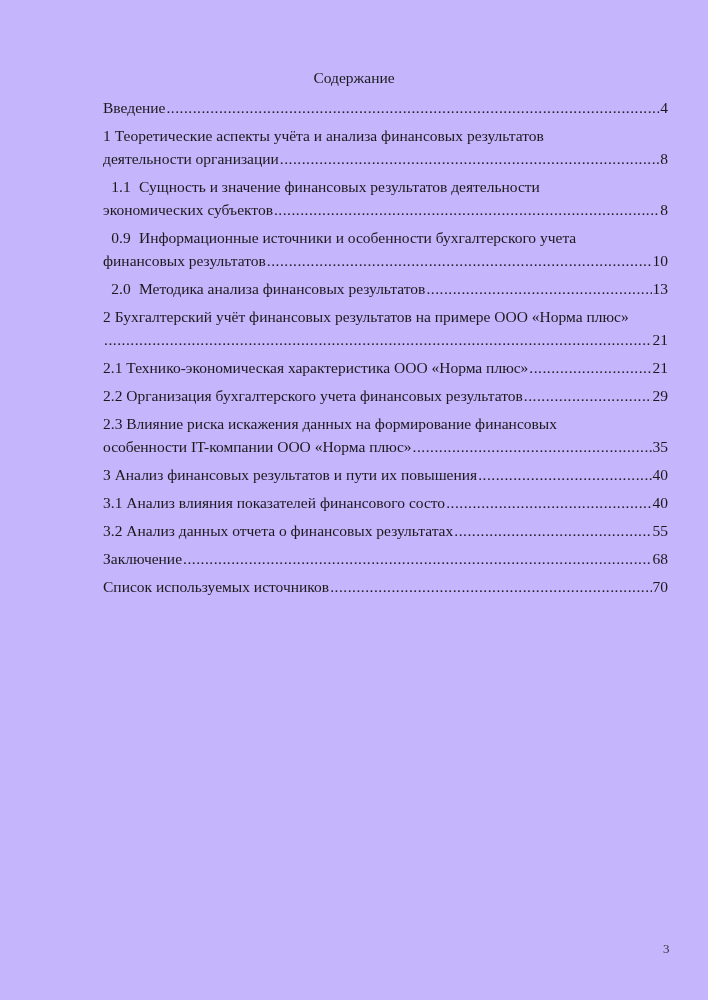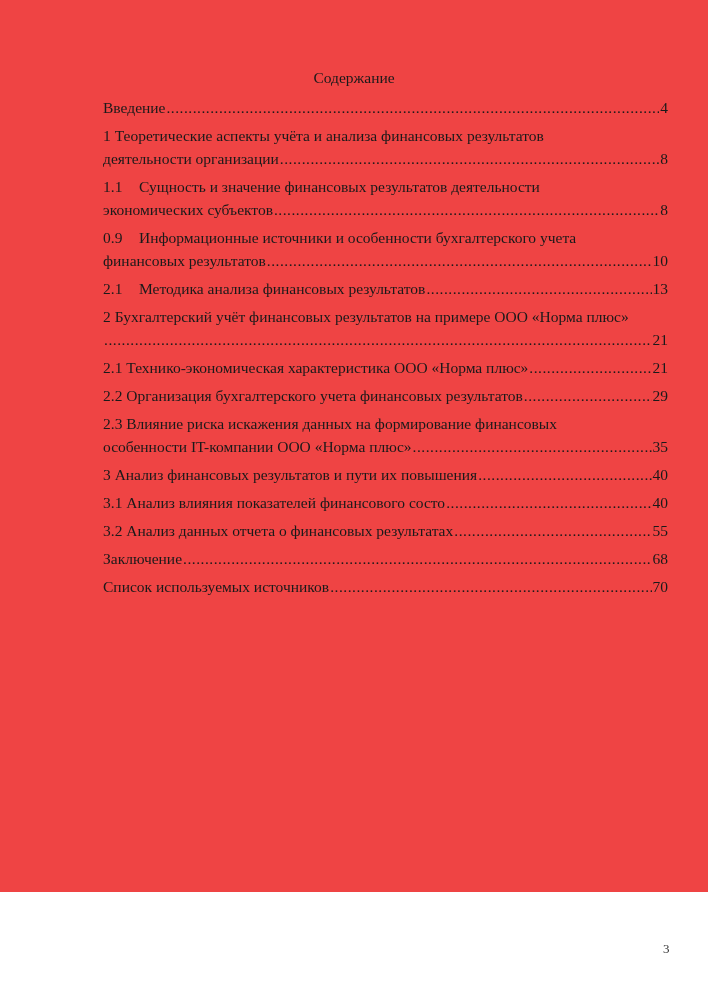--- a/index.html
+++ b/index.html
@@ -1,24 +1,24 @@
 <!DOCTYPE html>
 <html><head>
   <meta charset="utf-8">
   <style>
     html, body { margin: 0; padding: 0; background: #ffffff; }
     body { width: 708px; height: 1000px; position: relative; overflow: hidden;
       font-family: "Liberation Serif", serif; color: #1a1a1a; }
-    .page { position: absolute; left: 0; top: 0; width: 708px; height: 892px; background: #ef4444; }
+    .page { position: absolute; left: 0; top: 0; width: 708px; height: 1000px; background: #c4b5fd; }
     .toc-title { position: absolute; top: 68px; left: 0; width: 708px; text-align: center;
       font-size: 15.5px; line-height: 20px; }
     .toc { position: absolute; left: 103px; top: 96px; width: 565px; }
     .entry { font-size: 15.5px; line-height: 23px; margin-bottom: 5px; }
     .line { display: flex; align-items: baseline; white-space: nowrap; }
-    .line .txt { flex: 0 0 auto; }
+    .line .txt { flex: 0 0 auto; text-align: center; }
     .line .dots { flex: 1 1 auto; overflow: hidden; white-space: nowrap; margin: 0 1px; letter-spacing: 0.5px; }
     .line .dots::before { content: "........................................................................................................................................................................................................................................"; }
     .line .pg { flex: 0 0 auto; }
     .num { display: inline-block; width: 36px; }
     .page-number { position: absolute; left: 663px; top: 941px; font-size: 13px; color: #333; }
   </style>
 </head>
 <body>
 
 <div class="page">
@@ -62,21 +62,21 @@
         </div>
       <div class="line">
           <span class="txt">финансовых результатов </span>
           <span class="dots"></span>
           <span class="pg">10</span>
         </div>
     </div>
 
     <div class="entry">
       <div class="line">
-          <span class="txt"><span class="num">2.1</span><span>Методика анализа финансовых результатов</span></span>
+          <span class="txt"><span class="num">2.0</span><span>Методика анализа финансовых результатов</span></span>
           <span class="dots"></span>
           <span class="pg">13</span>
         </div>
     </div>
 
     <div class="entry">
       <div class="line">
           <span class="txt">2 Бухгалтерский учёт финансовых результатов на примере ООО «Норма плюс»</span>
         </div>
       <div class="line">

